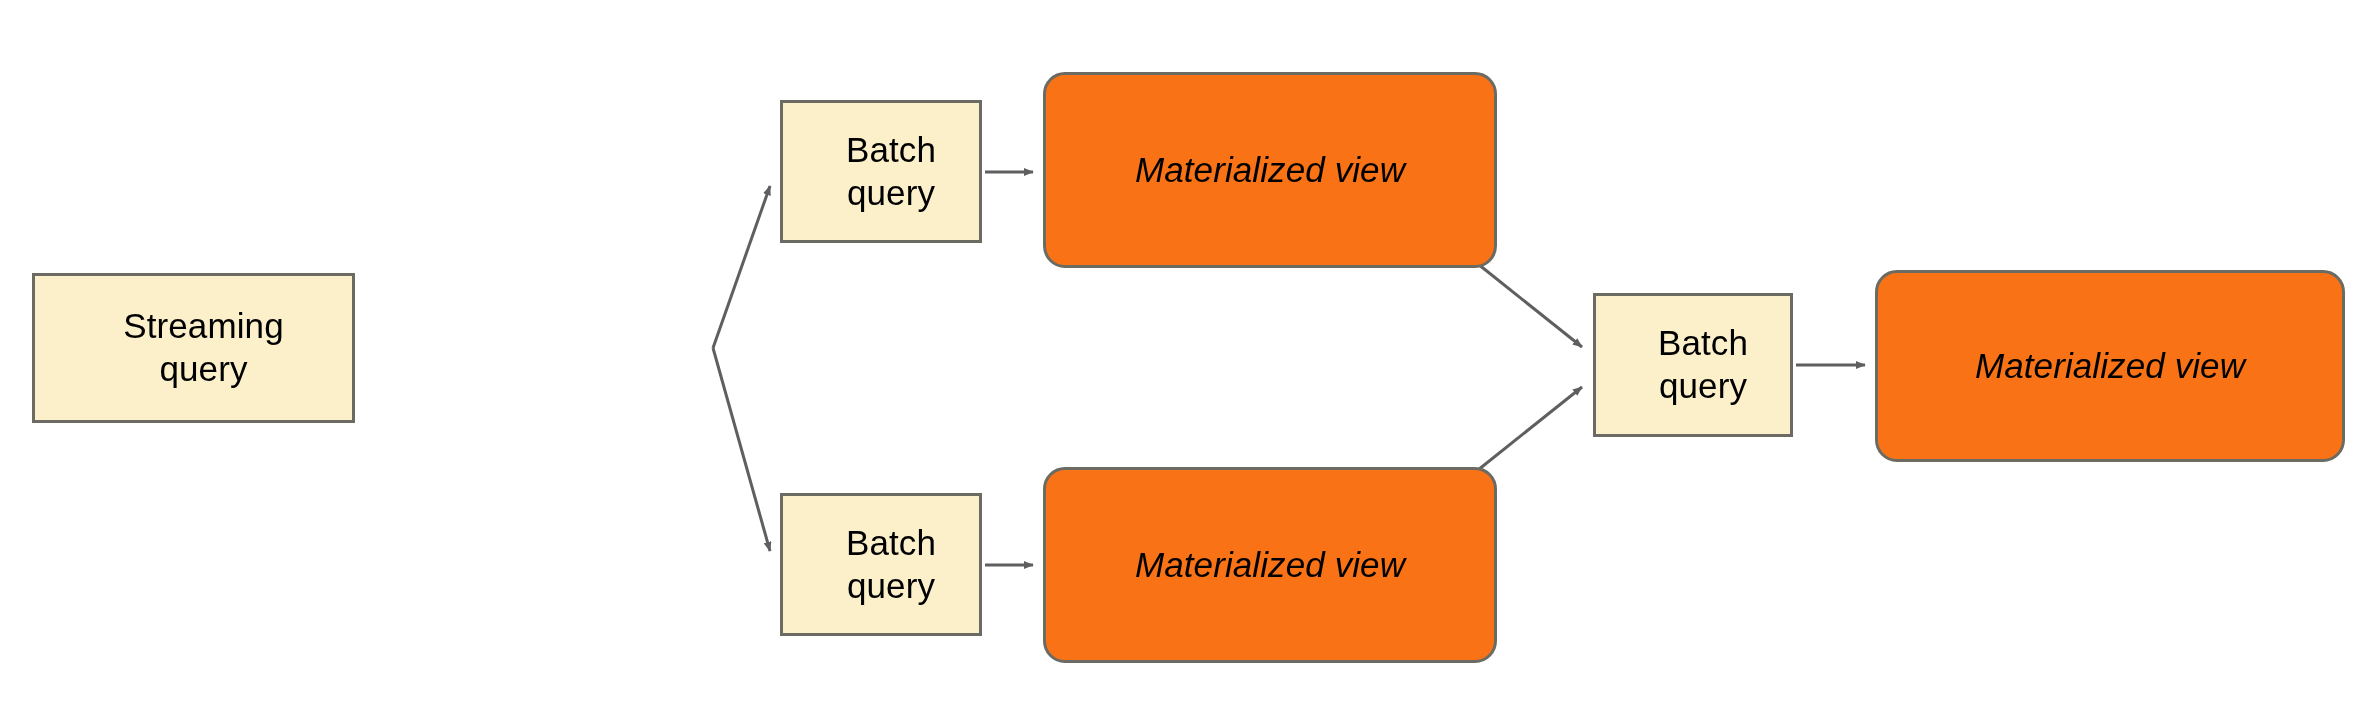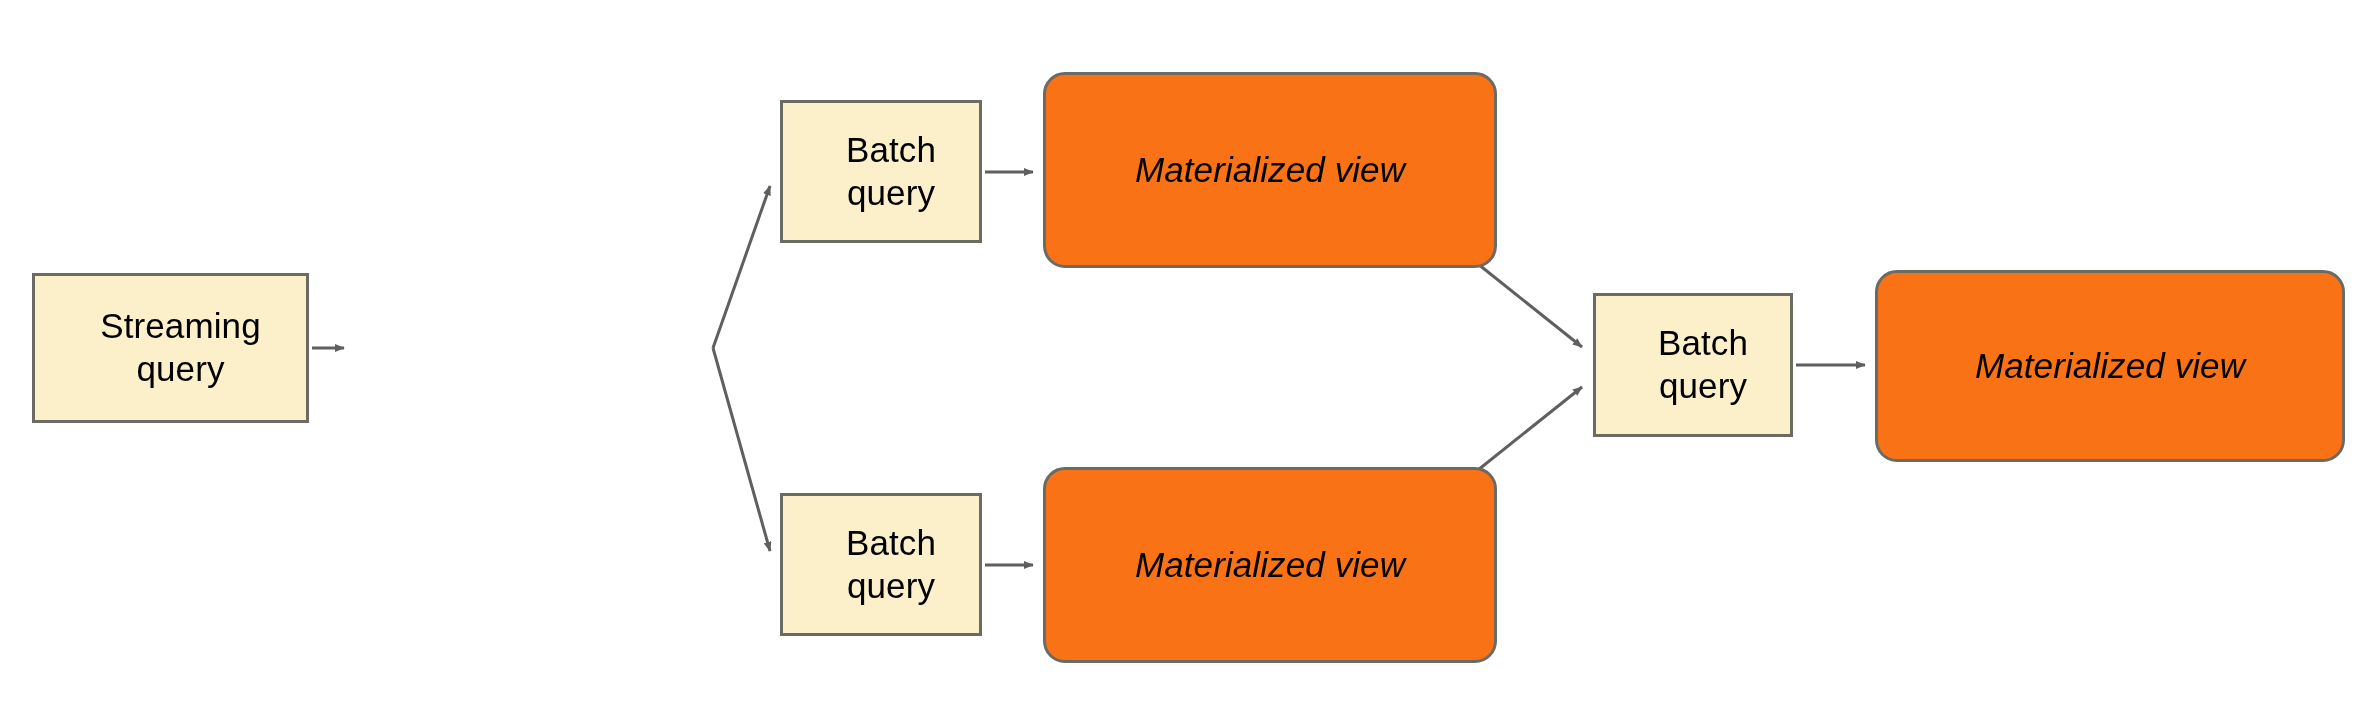--- a/index.html
+++ b/index.html
@@ -90,21 +90,21 @@
 
     <g>
       <line x1="1478" y1="470" x2="1582" y2="387" stroke="#5f5f5f" stroke-width="3" marker-end="url(#arrowhead)"></line>
     </g>
 
     <g>
       <line x1="1796" y1="365" x2="1865" y2="365" stroke="#5f5f5f" stroke-width="3" marker-end="url(#arrowhead)"></line>
     </g>
   </svg>
 
-  <div class="node process" style="left:32px; top:273px; width:277px; height:150px;">
+  <div class="node process" style="left:32px; top:273px; width:323px; height:150px;">
     <span>Streaming
 query</span>
   </div>
 
 
   <div class="node process" style="left:780px; top:100px; width:202px; height:143px;">
     <span>Batch
 query</span>
   </div>
 

